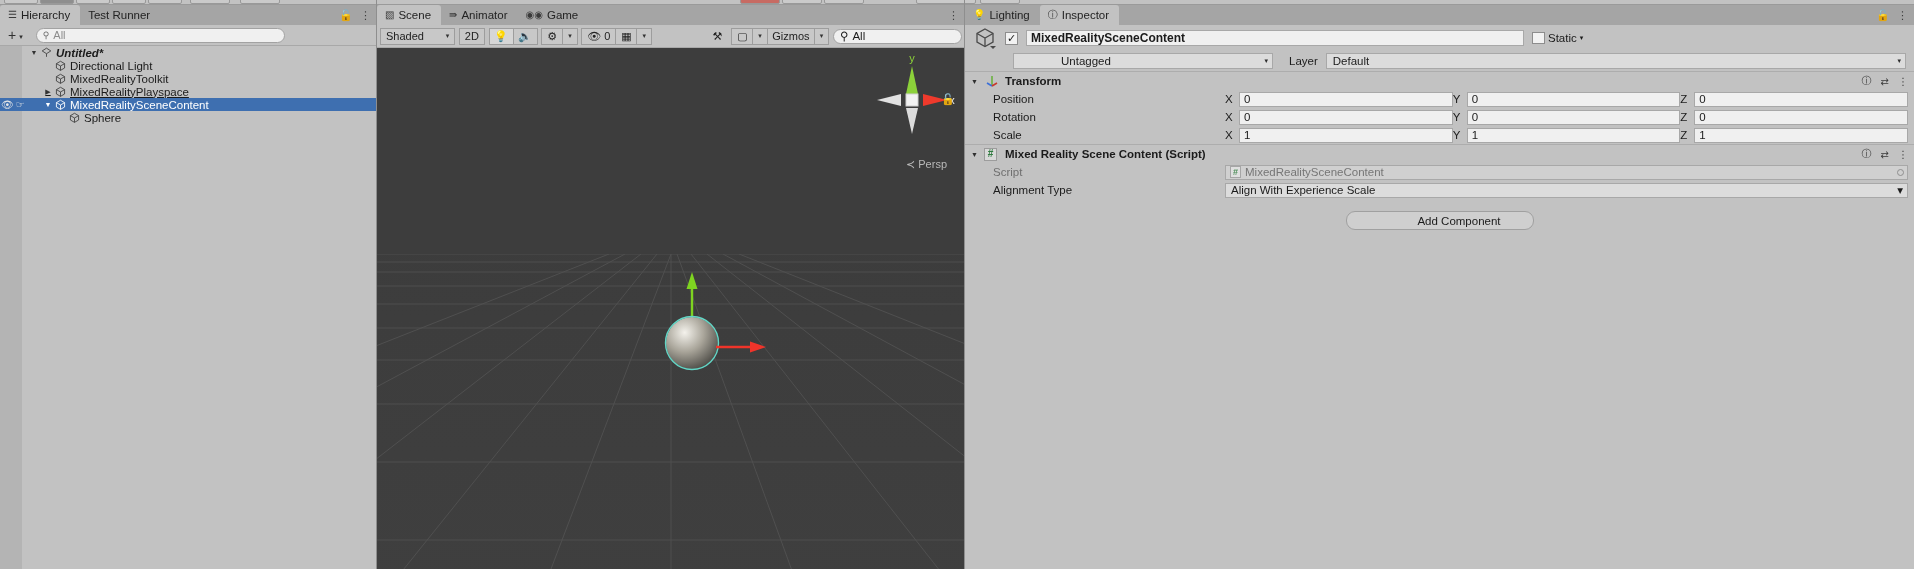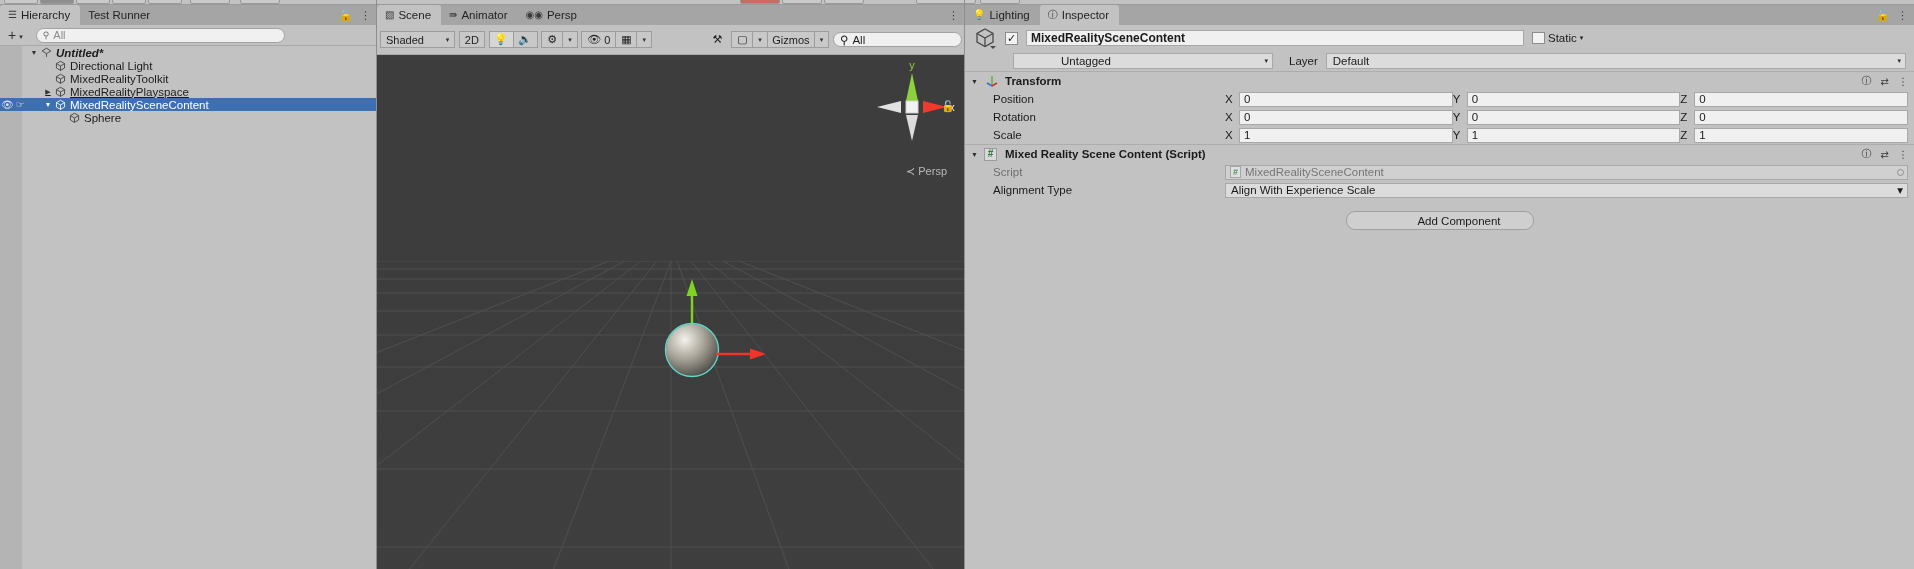--- a/index.html
+++ b/index.html
@@ -86,21 +86,21 @@
   }
   .visbtns span { font-size: 10px; color: #e7e7e7; line-height: 1; }
   .hier-gutter {
     position: absolute; left: 0; top: 0; width: 22px; height: 100%;
     background: #b4b4b4;
   }
 
   
   #scene { left: 377px; top: 5px; width: 588px; height: 564px; }
   .scene-toolbar {
-    height: 30px; background: #c2c2c2; display: flex; align-items: center;
+    height: 23px; background: #c2c2c2; display: flex; align-items: center;
     padding: 0 3px; gap: 0; border-bottom: 1px solid #a8a8a8;
   }
   .stb {
     height: 17px; display: flex; align-items: center; justify-content: center;
     background: #c8c8c8; border: 1px solid #9d9d9d; font-size: 11px; color: #222;
     padding: 0 5px; margin-right: -1px;
   }
   .stb.pressed { background: #d6d6d6; }
   .stb.plain { background: transparent; border: none; }
   .sep { width: 6px; }
@@ -338,21 +338,21 @@
       <div class="tab active">
         <span class="ticon">▧</span>
         <span>Scene</span>
       </div>
       <div class="tab">
         <span class="ticon">⇛</span>
         <span>Animator</span>
       </div>
       <div class="tab">
         <span class="ticon">◉◉</span>
-        <span>Persp</span>
+        <span>Game</span>
       </div>
       <div class="tabbar-right">
         <span class="mini-ico">⋮</span>
       </div>
     </div>
 
     <div class="scene-toolbar">
       <div class="stb" style="width:94px;justify-content:space-between;">
         <span>Shaded</span>
         <span class="dd-caret">▾</span>

